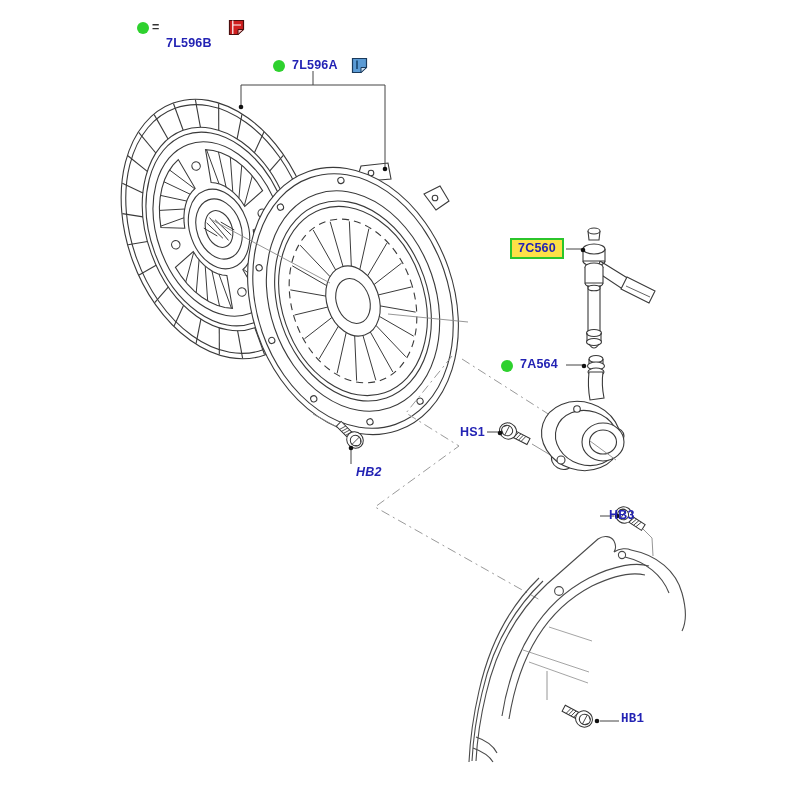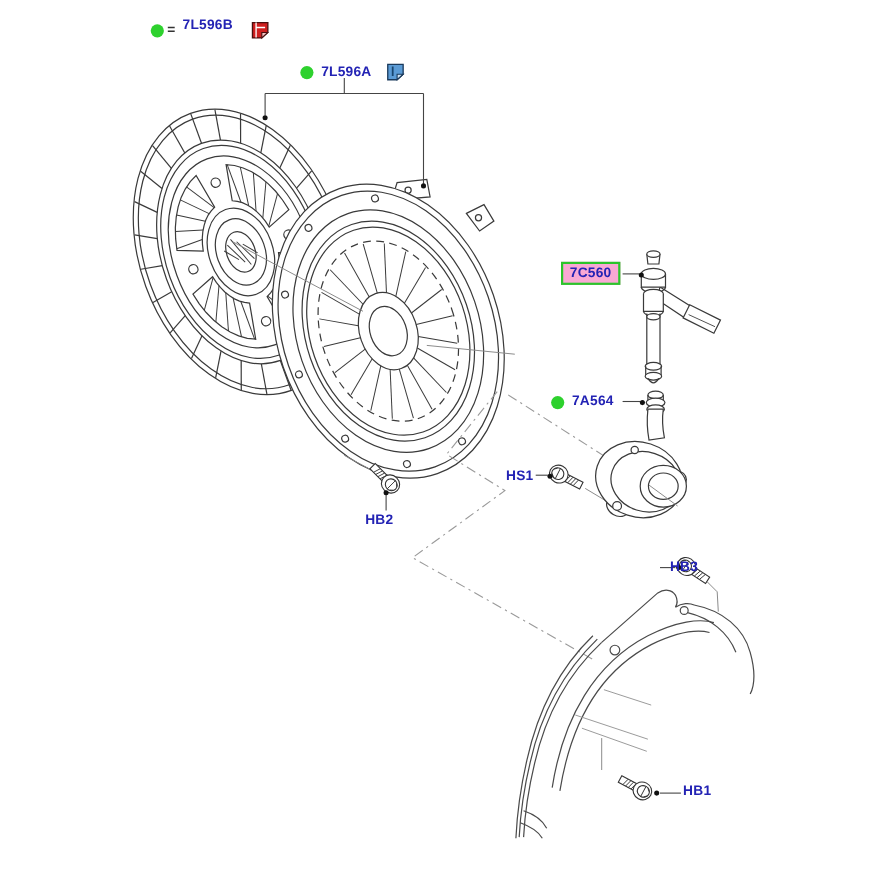--- a/index.html
+++ b/index.html
@@ -6,21 +6,21 @@
   .stage{position:relative;width:800px;height:800px;background:#fff;overflow:hidden;
          font-family:"Liberation Sans", sans-serif;}
   svg.art{position:absolute;left:0;top:0;}
   .lbl{position:absolute;font-size:12.5px;font-weight:bold;color:var(--label-blue,#2323b4);
        letter-spacing:.2px;white-space:nowrap;cursor:pointer;}
   .static-txt{cursor:default;}
   .dot{position:absolute;width:12px;height:12px;border-radius:50%;
        background:var(--marker-green,#2ed12e);}
   .icon{position:absolute;}
   .boxed{position:absolute;border:2px solid var(--highlight-box-green,#2bc52b);
-         background:#f9a8d4;padding:1px 6px 2px 6px;font-size:12.5px;font-weight:bold;
+         background:#fde047;padding:1px 6px 2px 6px;font-size:12.5px;font-weight:bold;
          color:var(--label-blue,#2323b4);letter-spacing:.2px;cursor:pointer;}
 </style>
 </head>
 <body>
 
 <div class="stage">
 
   <svg class="art" width="800" height="800" viewBox="0 0 800 800">
 
     <g id="g-disc" transform="translate(219,229) rotate(-20)" stroke="#3a3a3a" fill="none" stroke-width="1.1">
@@ -270,21 +270,21 @@
         <circle cx="500" cy="433" r="2.3"></circle>
           <circle cx="351" cy="448" r="2.3"></circle>
         <circle cx="617" cy="516" r="2.3"></circle>
           <circle cx="597" cy="721" r="2.3"></circle>
       </g>
     </g>
   </svg>
 
   <span class="dot" style="left:137px;top:22px;"></span>
   <span class="lbl static-txt" style="left:152px;top:20px;color:#333;">=</span>
-  <span class="lbl" style="left:166px;top:15px;">7L596B</span>
+  <span class="lbl" style="left:166px;top:36px;">7L596B</span>
   <svg class="icon" style="left:226px;top:18px;" width="21" height="19" viewBox="0 0 21 19">
     <path d="M3.5,2.5 L17.5,2.5 L17.5,11.5 L12,16.5 L3.5,16.5 Z" fill="#cf1f1f" stroke="#4a0f0f" stroke-width="1.2"></path>
     <path d="M17.5,11.5 L12,16.5 L12,11.5 Z" fill="#f3c0c0" stroke="#4a0f0f" stroke-width="1"></path>
     <path d="M6.8,2.5 L6.8,16 M6.8,7 L15,7" stroke="#ffffff" stroke-width="1.2" fill="none"></path>
   </svg>
 
   <span class="dot" style="left:273px;top:60px;"></span>
   <span class="lbl" style="left:292px;top:58px;">7L596A</span>
   <svg class="icon" style="left:349px;top:56px;" width="21" height="19" viewBox="0 0 21 19">
     <path d="M3.5,2.5 L17.5,2.5 L17.5,11.5 L12,16.5 L3.5,16.5 Z" fill="#5b9bd5" stroke="#1a3a5c" stroke-width="1.2"></path>
@@ -293,16 +293,16 @@
   </svg>
 
   <div class="boxed" style="left:510px;top:238px;">
     <span>7C560</span>
   </div>
 
   <span class="dot" style="left:501px;top:360px;"></span>
   <span class="lbl" style="left:520px;top:357px;text-align:center;">7A564</span>
 
   <span class="lbl" style="left:460px;top:425px;text-align:center;">HS1</span>
-  <span class="lbl" style="left:332px;top:465px;">HB2</span>
+  <span class="lbl" style="left:356px;top:465px;font-style:italic;">HB2</span>
   <span class="lbl" style="left:573px;top:508px;padding-left:36px;">HB3</span>
-  <span class="lbl" style="left:621px;top:712px;">HB1</span>
+  <span class="lbl" style="left:621px;top:712px;font-family:Liberation Mono, monospace;">HB1</span>
 </div>
 
 </body></html>

